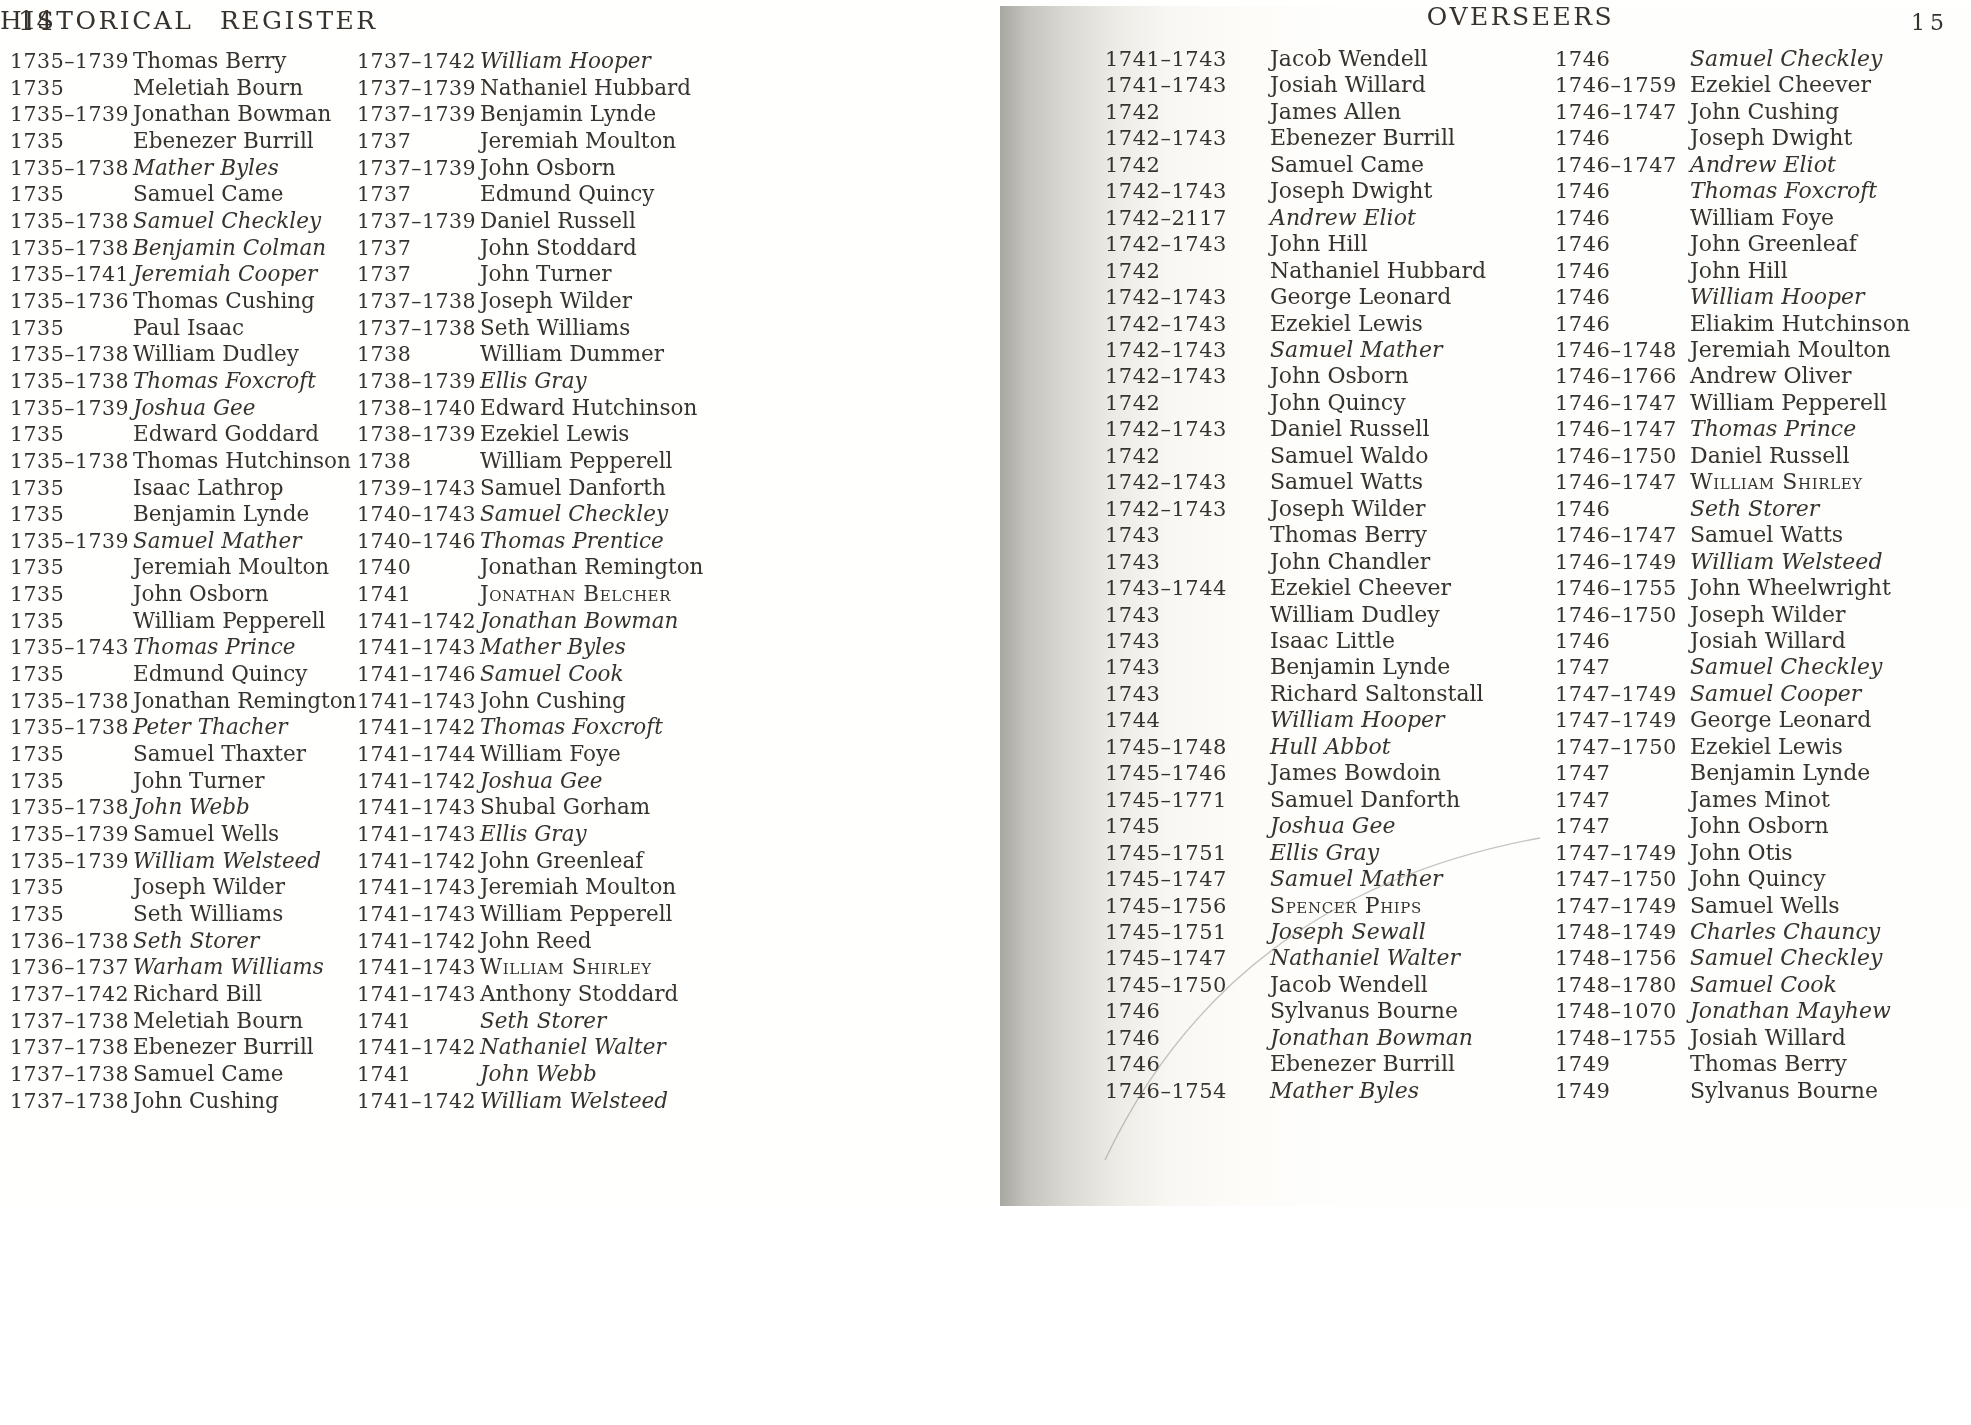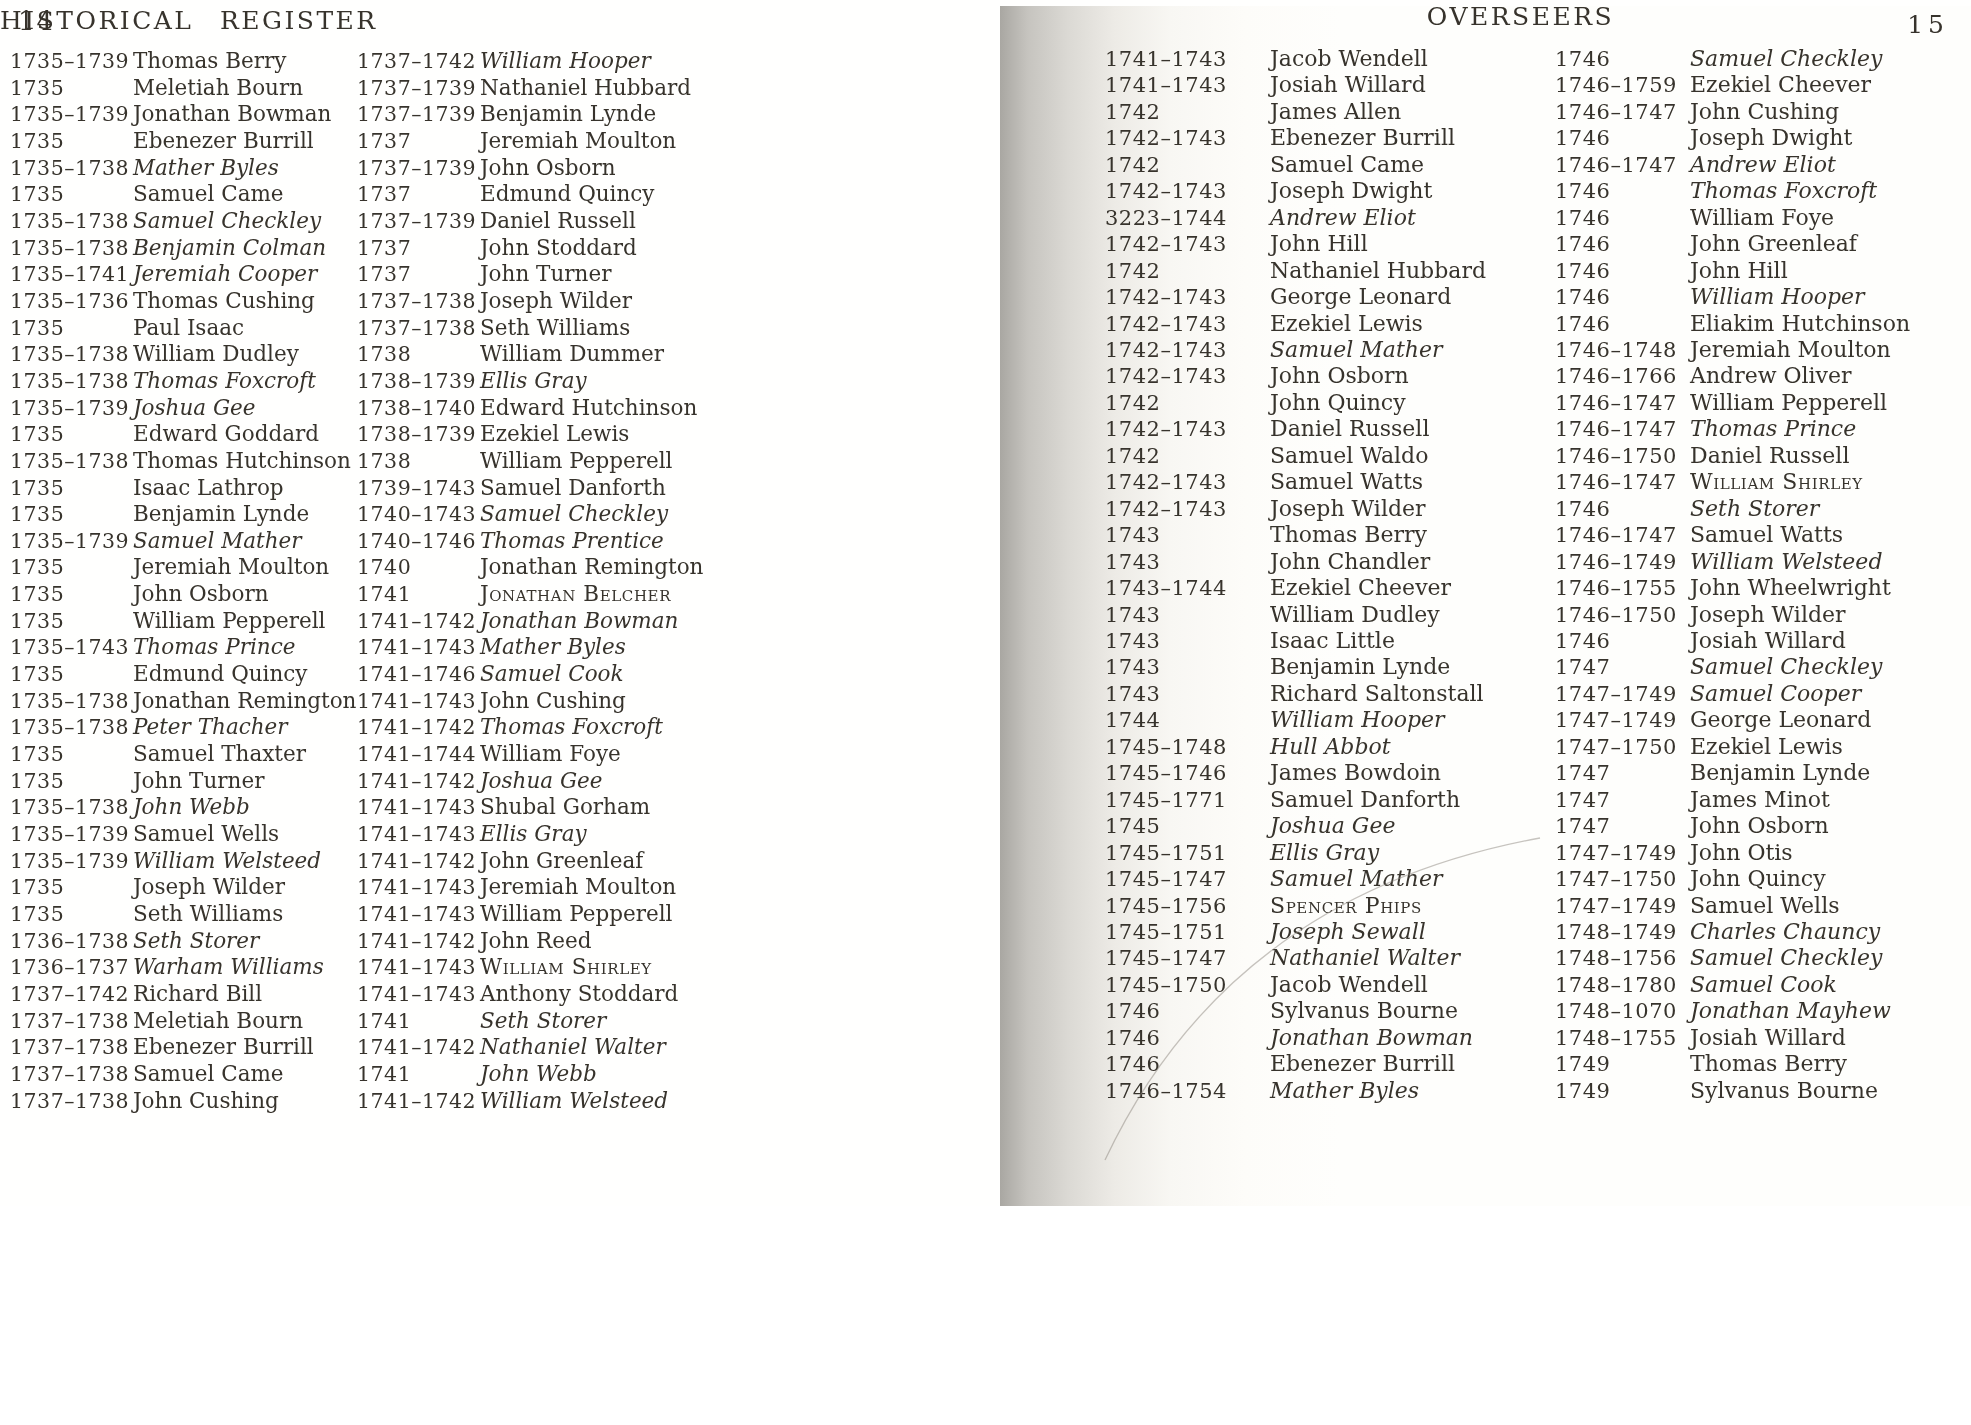--- a/index.html
+++ b/index.html
@@ -11,21 +11,21 @@
   
   .pagenum-left{position:absolute; left:18px; top:6px; font-size:26px; letter-spacing:2px;}
   .title-left{position:absolute; left:0; top:6px; width:700px; 
     font-size:25px; letter-spacing:2.5px; word-spacing:16px;}
   
   #rpage{position:absolute; left:1000px; top:6px; width:971px; height:1425px;
     background:linear-gradient(90deg,#a9a7a2 0px,#c6c4bf 28px,#dbd9d4 68px,#edebe6 115px,
       #f8f7f3 170px,#fdfcf9 245px,#fefefc 340px,#fefefc 100%);}
   .title-right{position:absolute; left:0; top:-4px; width:100%; text-align:center;
     text-indent:70px; font-size:25px; letter-spacing:2.5px;}
-  .pagenum-right{position:absolute; right:22px; top:4px; font-size:25px; letter-spacing:5px;}
+  .pagenum-right{position:absolute; right:22px; top:4px; font-size:22px; letter-spacing:5px;}
   
   .col{position:absolute;}
   .row{display:flex; align-items:baseline;}
   .years{flex:none; letter-spacing:0.5px; white-space:nowrap;}
   .name{white-space:nowrap;}
   .name.i{font-style:italic;}
   .name.sc{font-variant:small-caps; letter-spacing:0.6px;}
   
   .pl .row{line-height:26.65px; font-size:21.5px;}
   .pl .years{font-size:20.5px;}
@@ -399,21 +399,21 @@
         </div>
         <div class="row">
           <span class="years">1742</span>
           <span class="name">Samuel Came</span>
         </div>
         <div class="row">
           <span class="years">1742–1743</span>
           <span class="name">Joseph Dwight</span>
         </div>
         <div class="row">
-          <span class="years">3223–1744</span>
+          <span class="years">1742–2117</span>
           <span class="name i">Andrew Eliot</span>
         </div>
         <div class="row">
           <span class="years">1742–1743</span>
           <span class="name">John Hill</span>
         </div>
         <div class="row">
           <span class="years">1742</span>
           <span class="name">Nathaniel Hubbard</span>
         </div>

